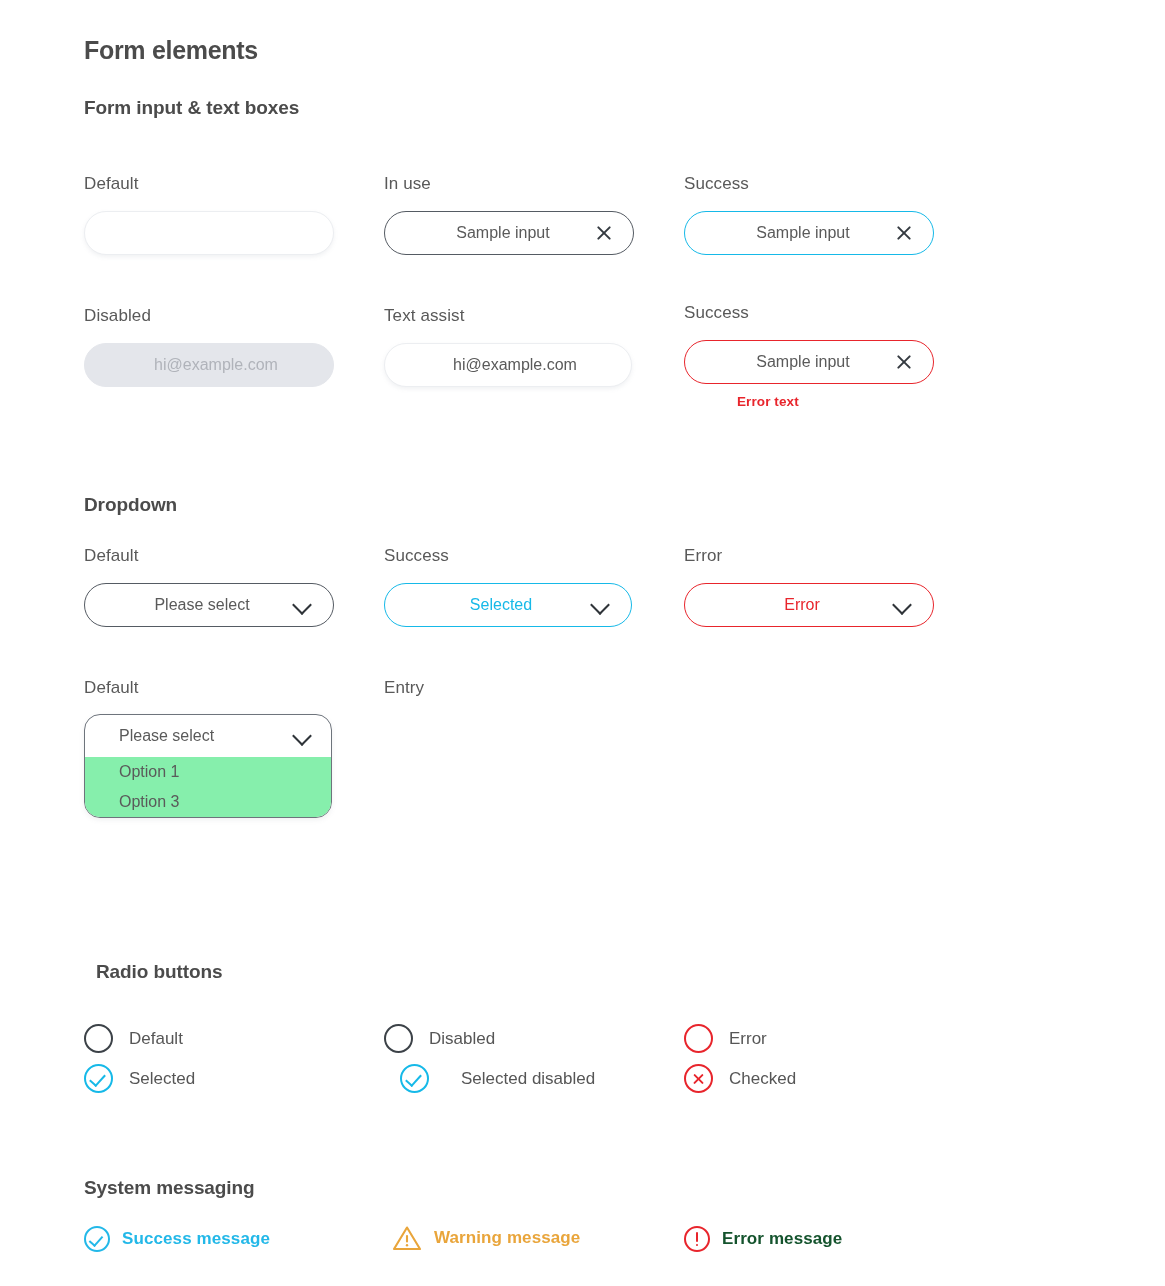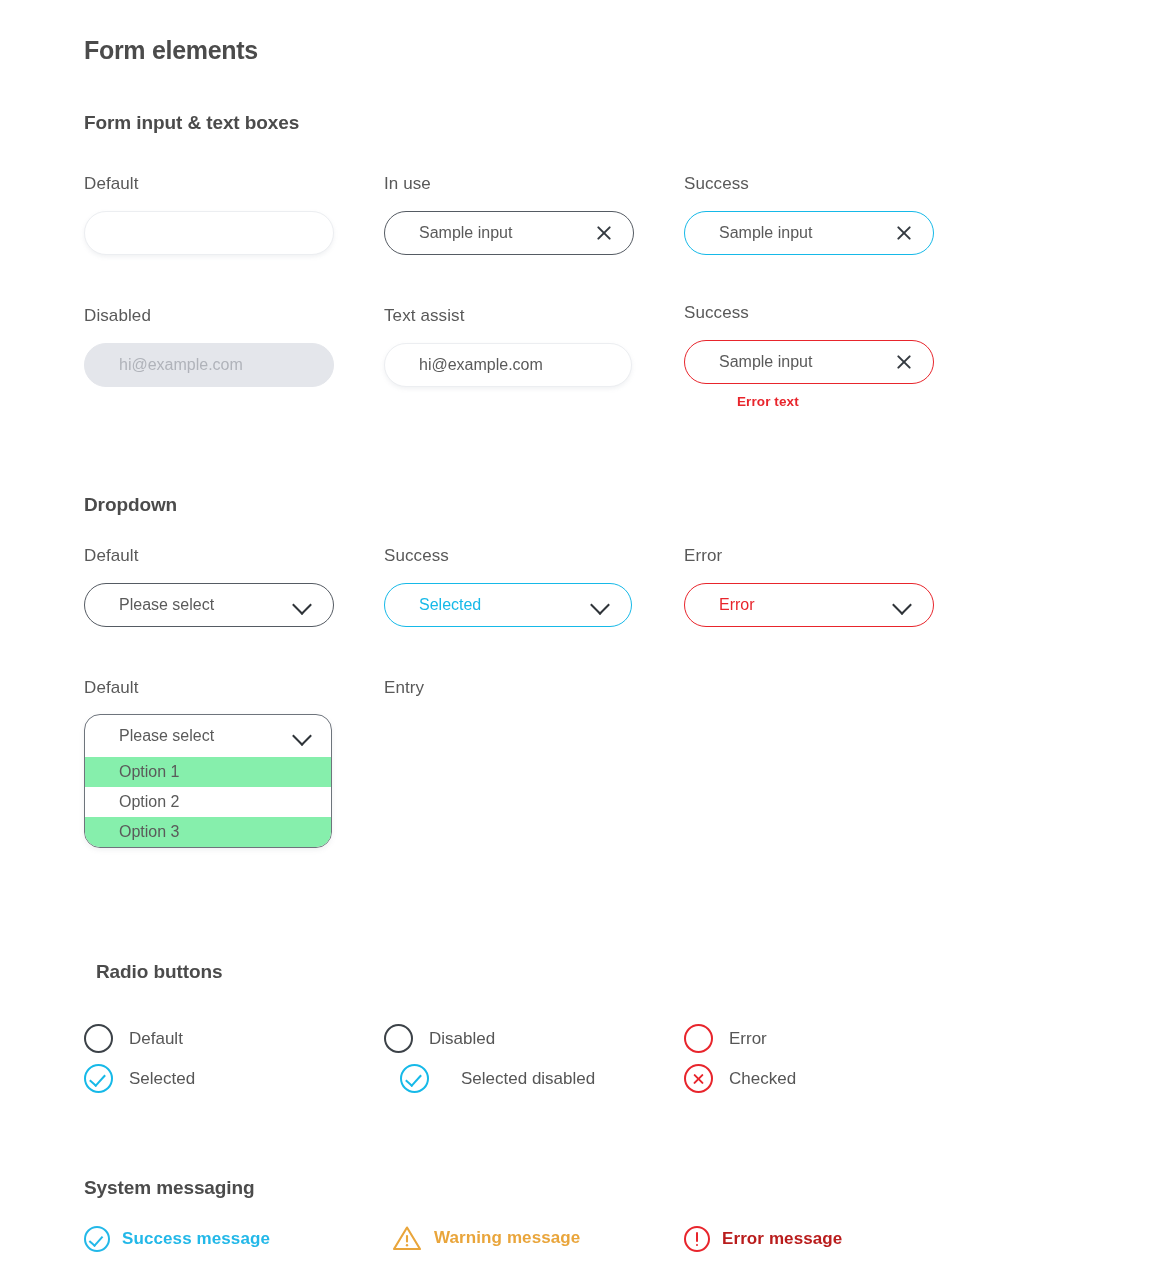--- a/index.html
+++ b/index.html
@@ -65,21 +65,21 @@
   .pill.dark   { border: 1px solid #555b63; }
   .pill.cyan   { border: 1px solid #16b9e8; }
   .pill.red    { border: 1px solid #e8252c; }
   .pill.disabled {
     border: 1px solid #e4e6eb;
     background: #e4e6eb;
     color: #b0b3ba;
     box-shadow: none;
   }
 
-  .pill .value { flex: 1 1 auto; white-space: nowrap; }
+  .pill .value { flex: 1 1 auto; white-space: nowrap; text-align: center; }
   .pill .value.cyan-text { color: #16b9e8; }
   .pill .value.red-text  { color: #e8252c; }
   .pill .value.muted     { color: #b0b3ba; }
 
   .clear-x {
     flex: 0 0 auto;
     width: 18px; height: 18px;
     position: relative;
     cursor: pointer;
     margin-left: 8px;
@@ -219,21 +219,21 @@
     gap: 12px;
   }
   .sys-msg .msg-text {
     font-size: 17px;
     font-weight: bold;
     letter-spacing: 0.1px;
     white-space: nowrap;
   }
   .sys-msg.success .msg-text { color: #23b8e8; }
   .sys-msg.warning .msg-text { color: #e9a53b; }
-  .sys-msg.error   .msg-text { color: #b91c1c; }
+  .sys-msg.error   .msg-text { color: #14532d; }
 
   .ic-circle {
     flex: 0 0 auto;
     width: 26px; height: 26px;
     border-radius: 50%;
     border: 2px solid currentColor;
     position: relative;
   }
   .ic-circle.cyan { color: #23b8e8; }
   .ic-circle.red  { color: #e8252c; }
@@ -268,21 +268,21 @@
   }
   .ic-triangle svg { display: block; }
 </style>
 </head>
 <body>
 
 <div class="page">
 
   <h1 class="section-title" style="left:84px; top:36px;">Form elements</h1>
 
-  <h2 class="sub-title" style="left:84px; top:112px;">Form input &amp; text boxes</h2>
+  <h2 class="sub-title" style="left:84px; top:97px;">Form input &amp; text boxes</h2>
 
   <span class="field-label" style="left:84px; top:174px;">Default</span>
   <div class="pill soft" style="left:84px; top:211px; width:250px;">
     <span class="value"></span>
   </div>
 
   <span class="field-label" style="left:384px; top:174px;">In use</span>
   <div class="pill dark" style="left:384px; top:211px; width:250px;">
     <span class="value">Sample input</span>
     <span class="clear-x"></span>
@@ -331,21 +331,20 @@
     <span class="chev"></span>
   </div>
 
   <span class="field-label" style="left:84px; top:678px;">Default</span>
   <div class="dropdown-open" style="left:84px; top:714px;">
     <div class="dd-head">
       <span class="value">Please select</span>
       <span class="chev"></span>
     </div>
     <div class="dd-opt alt">Option 1</div>
-    <div class="dd-opt">Option 2</div>
     <div class="dd-opt alt">Option 3</div>
   </div>
 
   <span class="field-label" style="left:384px; top:678px;">Entry</span>
 
 
   <h2 class="sub-title" style="left:96px; top:961px;">Radio buttons</h2>
 
   <div class="radio-row" style="left:84px; top:1024px;">
     <span class="radio-mark"></span>

